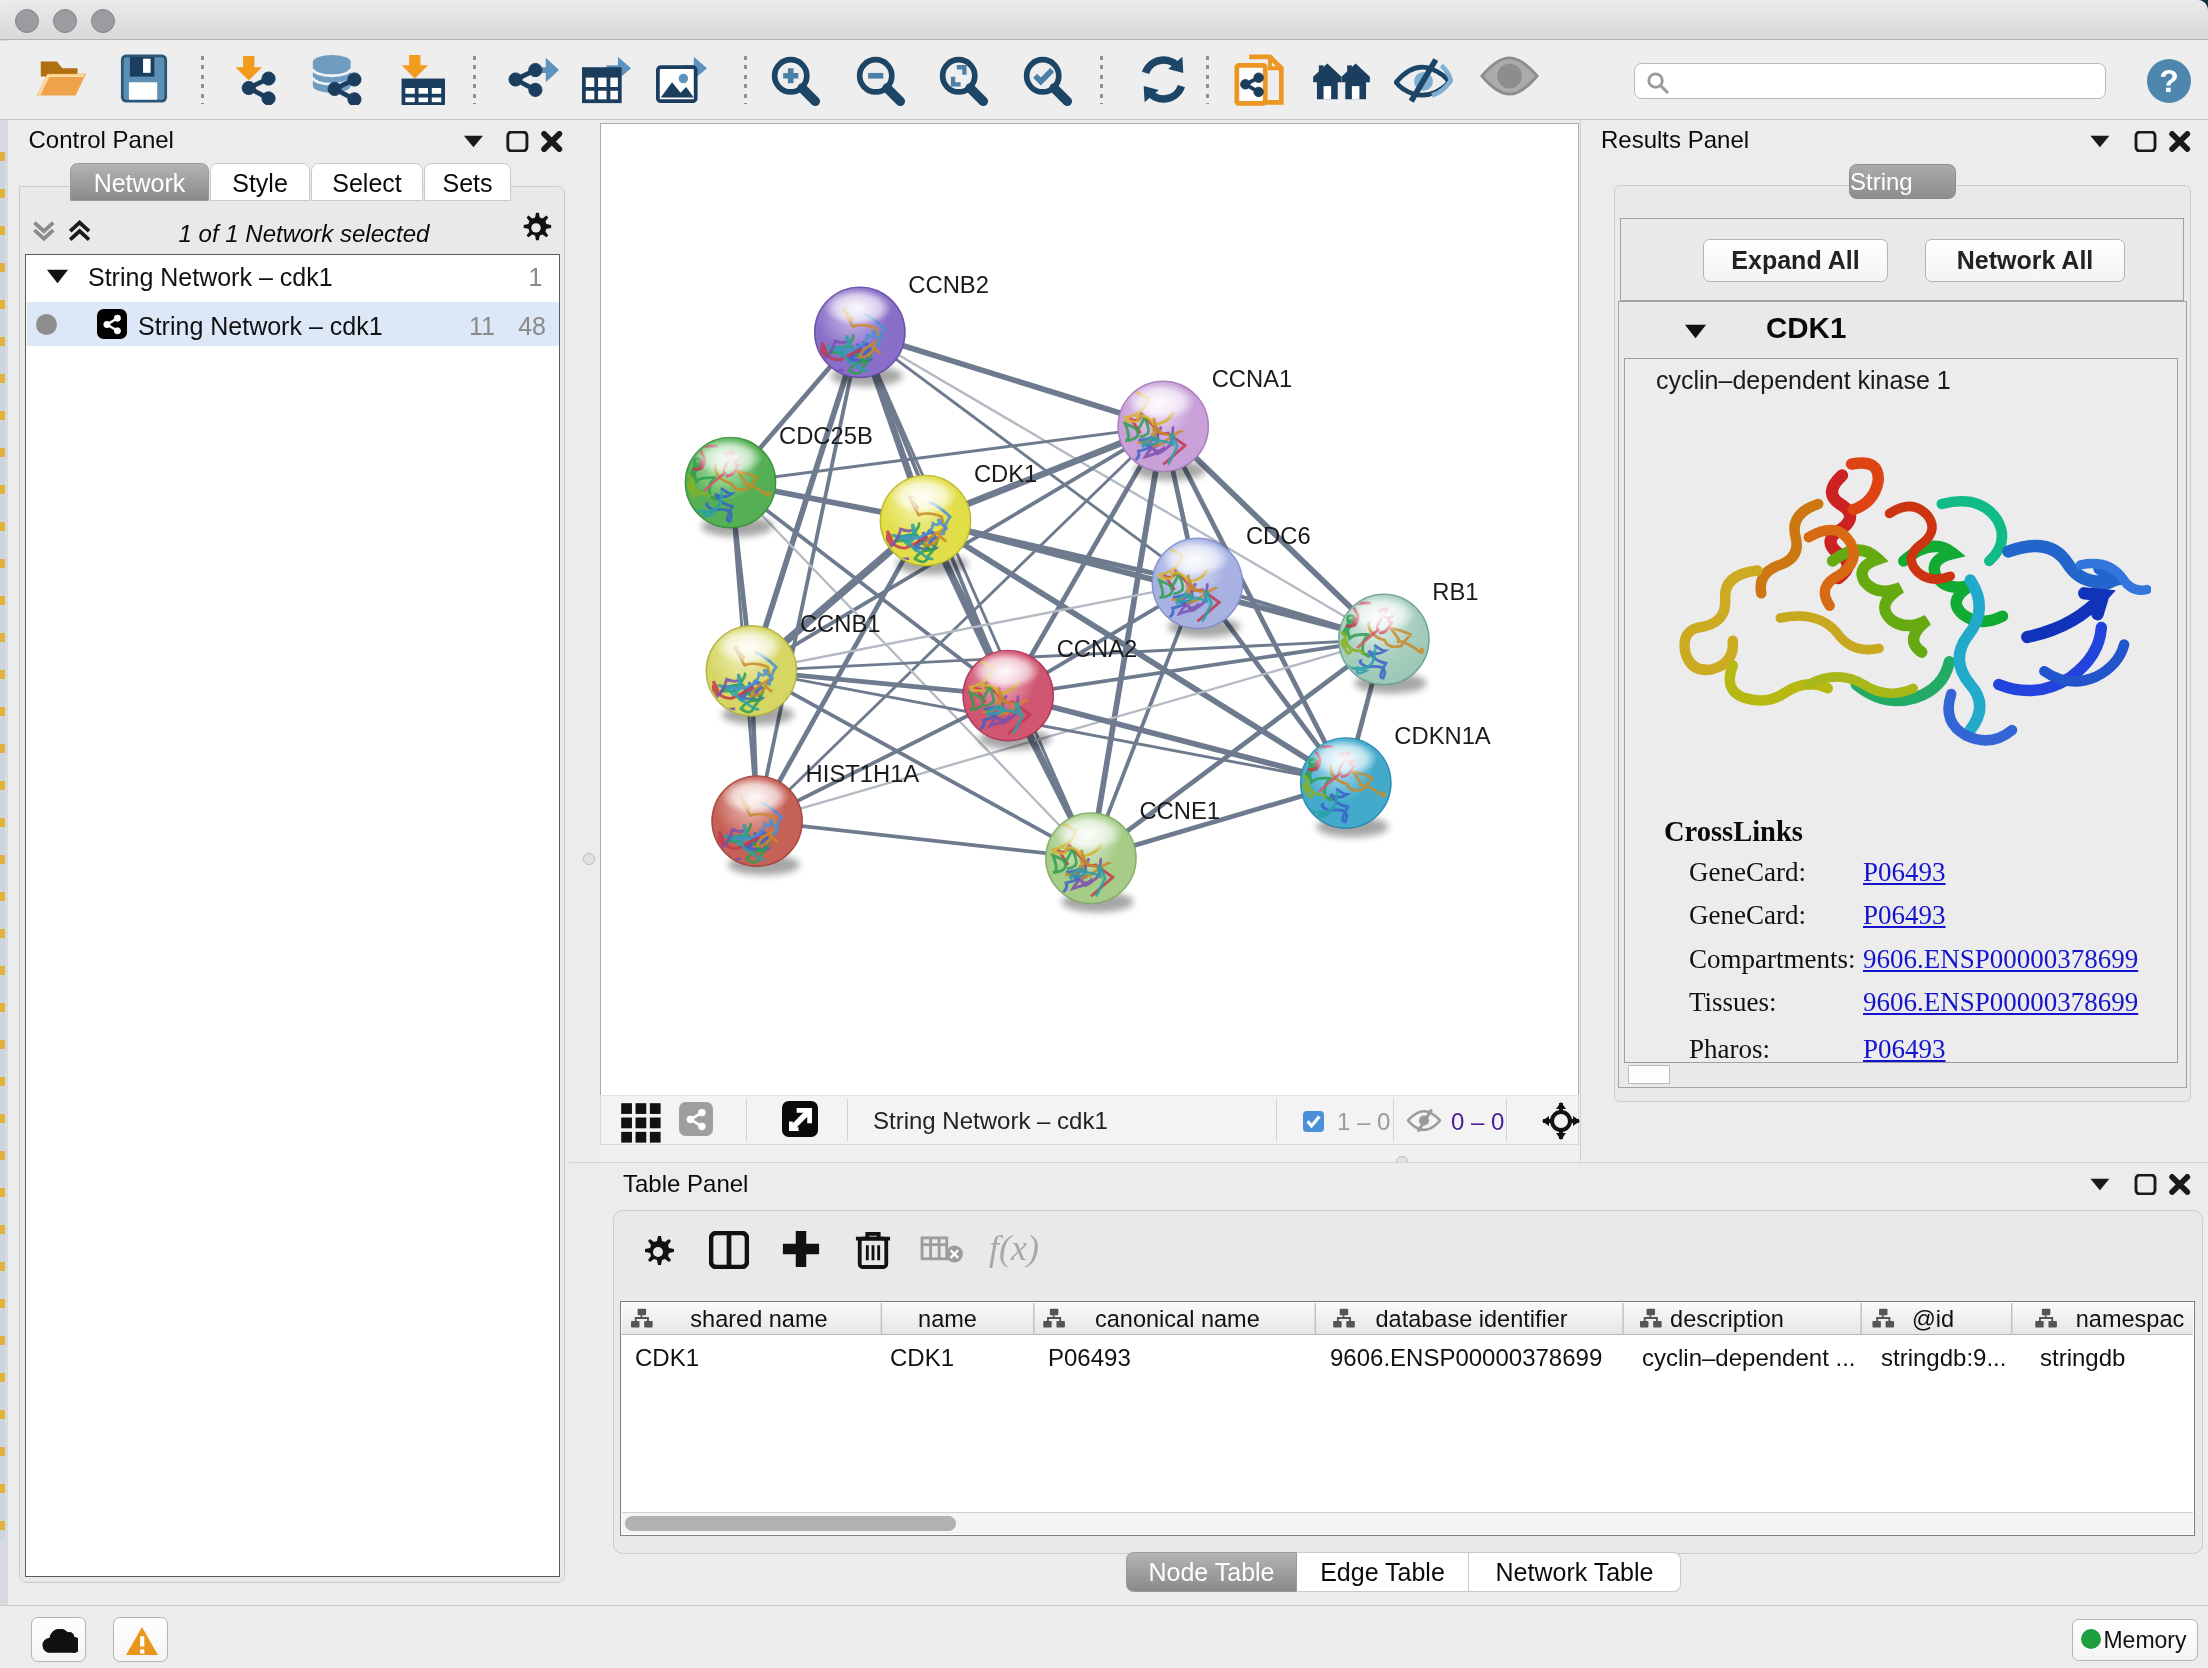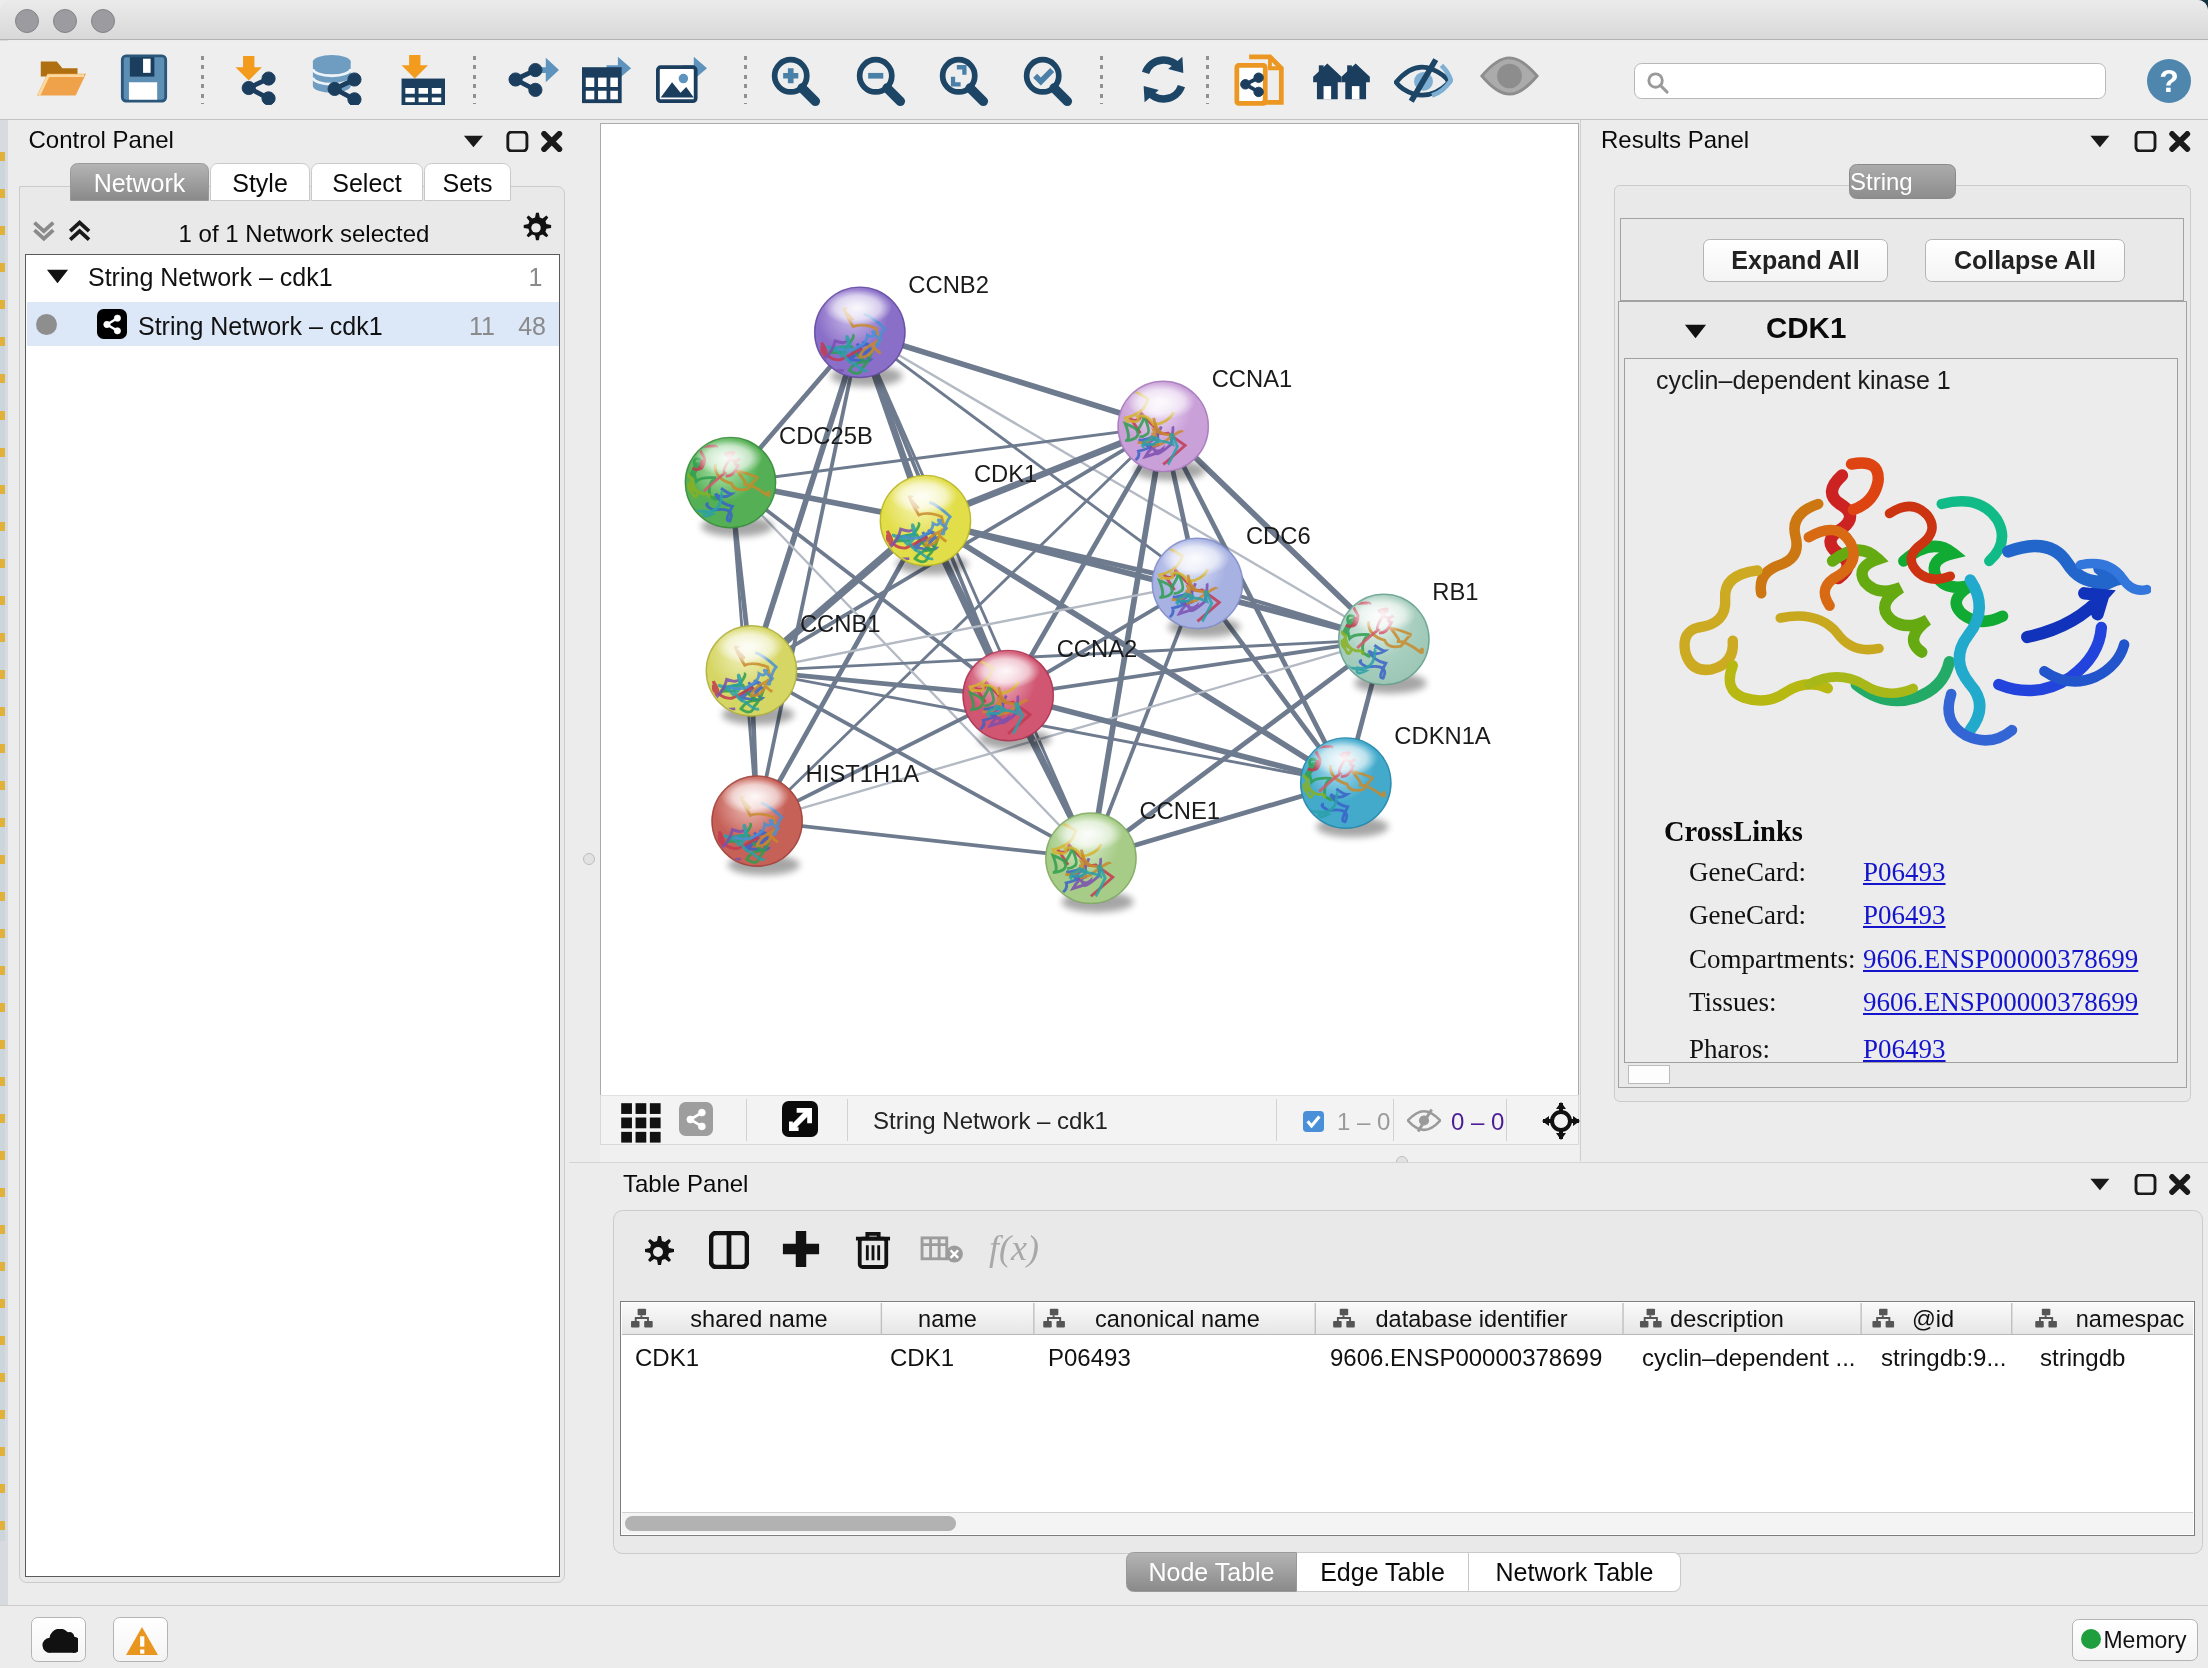--- a/index.html
+++ b/index.html
@@ -187,21 +187,21 @@
 <div class="tab" style="left:424px;top:163px;width:87px;">Sets</div>
 <div class="grp" style="left:19px;top:186px;width:546px;height:1397px;border-radius:0 7.6px 7.6px 7.6px;"></div>
 <svg style="left:32px;top:217px;" width="67" height="32" viewBox="0 0 70 34">
   <g fill="none" stroke="#8a8a8a" stroke-width="4">
     <path d="M2 6 L12 15 L22 6 M2 14 L12 23 L22 14"></path>
   </g>
   <g fill="none" stroke="#1a1a1a" stroke-width="4">
     <path d="M40 15 L50 6 L60 15 M40 24 L50 15 L60 24"></path>
   </g>
 </svg>
-<div class="panttl" style="left:133px;top:220px;width:342px;text-align:center;">1 of 1 Network selected</div>
+<div class="panttl" style="left:133px;top:220px;width:342px;text-align:center;font-style:italic;">1 of 1 Network selected</div>
 <svg style="left:519px;top:209px;" width="34" height="34" viewBox="0 0 36 36">
   <path fill="#111" d="M18 4 l3 0 1 5 3 1 4 -3 2 2 -3 4 1 3 5 1 0 3 -5 1 -1 3 3 4 -2 2 -4 -3 -3 1 -1 5 -3 0 -1 -5 -3 -1 -4 3 -2 -2 3 -4 -1 -3 -5 -1 0 -3 5 -1 1 -3 -3 -4 2 -2 4 3 3 -1 z"></path>
   <circle cx="18" cy="20" r="5" fill="#e9e9e9"></circle>
 </svg>
 <div style="position:absolute;left:25px;top:254px;width:535px;height:1323px;background:#fff;border:1.9px solid #5a5a5a;"></div>
 <svg style="left:44px;top:266px;" width="27" height="23" viewBox="0 0 28 24">
   <path d="M3 4 L25 4 L14 18 Z" fill="#111"></path>
 </svg>
 <div class="celltxt" style="left:88px;top:263px;font-size:25px;">String Network – cdk1</div>
 <div class="celltxt" style="left:514px;top:263px;font-size:25px;color:#8a8a8a;width:28.5px;text-align:right;">1</div>
@@ -550,21 +550,21 @@
 <div class="panttl" style="left:1601px;top:126px;">Results Panel</div>
 <svg style="left:2079px;top:131px;" width="114" height="21" viewBox="0 0 120 22">
   <path d="M12 5 L32 5 L22 17 Z" fill="#1a1a1a"></path>
   <rect x="60" y="1" width="20" height="20" rx="4" fill="none" stroke="#1a1a1a" stroke-width="3"></rect>
   <path d="M98 3 L114 19 M114 3 L98 19" stroke="#1a1a1a" stroke-width="6" stroke-linecap="round"></path>
 </svg>
 <div style="position:absolute;left:1849px;top:164px;width:107px;height:35px;background:linear-gradient(#ababab,#8d8d8d);border:1px solid #8a8a8a;border-radius:7.6px;color:#fff;text-align:left;font-size:24px;line-height:33px;z-index:3;">String</div>
 <div class="grp" style="left:1614px;top:185px;width:577px;height:917px;border-radius:5.7px;"></div>
 <div style="position:absolute;left:1620px;top:218px;width:564px;height:83px;border:1.9px solid #a2a2a2;"></div>
 <div class="btn" style="left:1693px;top:239px;width:185px;height:43px;line-height:41px;font-weight:bold;color:#222;font-size:25px;">Expand All</div>
-<div class="btn" style="left:1915px;top:239px;width:200px;height:43px;line-height:41px;font-weight:bold;color:#222;font-size:25px;">Collapse All</div>
+<div class="btn" style="left:1915px;top:239px;width:200px;height:43px;line-height:41px;font-weight:bold;color:#222;font-size:25px;">Network All</div>
 <div style="position:absolute;left:1618px;top:301px;width:569px;height:787px;border:1.9px solid #a2a2a2;background:#e9e9e9;"></div>
 <svg style="left:1682px;top:321px;" width="27" height="23" viewBox="0 0 28 24">
   <path d="M3 4 L25 4 L14 18 Z" fill="#111"></path>
 </svg>
 <div style="position:absolute;left:1766px;top:311px;font-size:29.5px;font-weight:bold;color:#0a0a0a;">CDK1</div>
 <div style="position:absolute;left:1624px;top:358px;width:554px;height:705px;background:#ececec;border:1px solid #9f9f9f;"></div>
 <div style="position:absolute;left:1656px;top:366px;font-size:25px;color:#1a1a1a;">cyclin–dependent kinase 1</div>
 <svg style="left:1666px;top:447px;" width="485" height="323" viewBox="0 0 510 340">
   <g fill="none" stroke-linecap="round">
     <path d="M185 30 q-20 18 -2 30 q20 12 2 26 q-22 12 -4 26 q20 12 0 26" stroke="#cc2222" stroke-width="13"></path>

